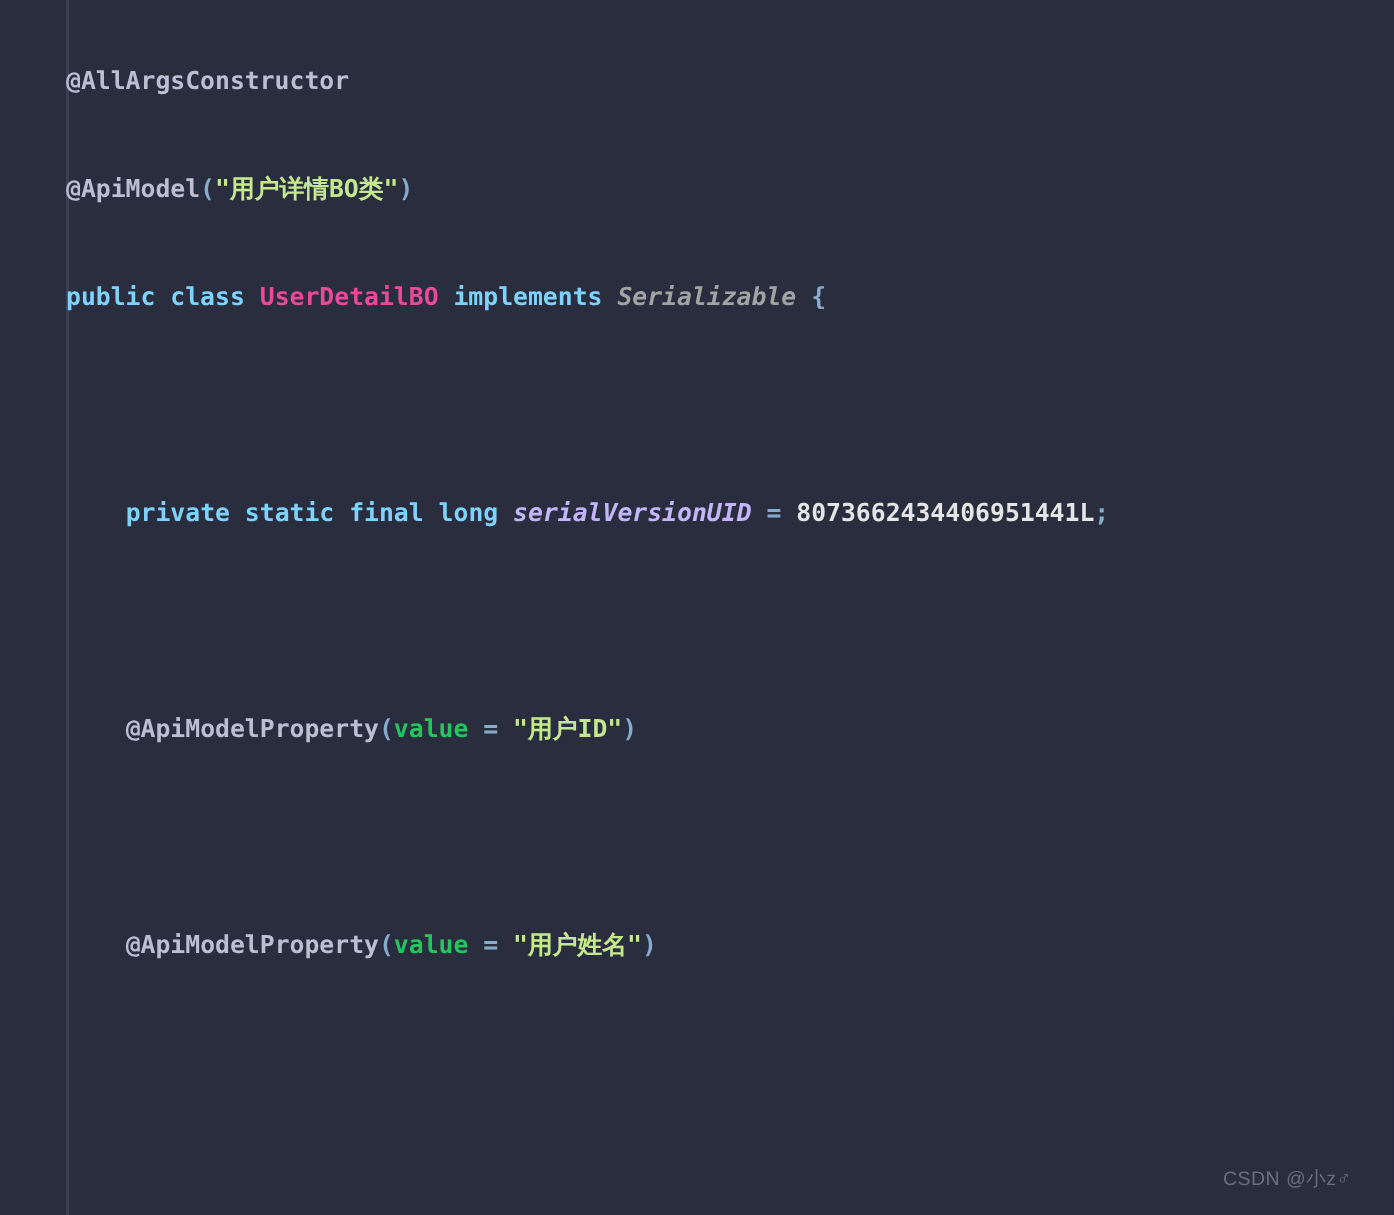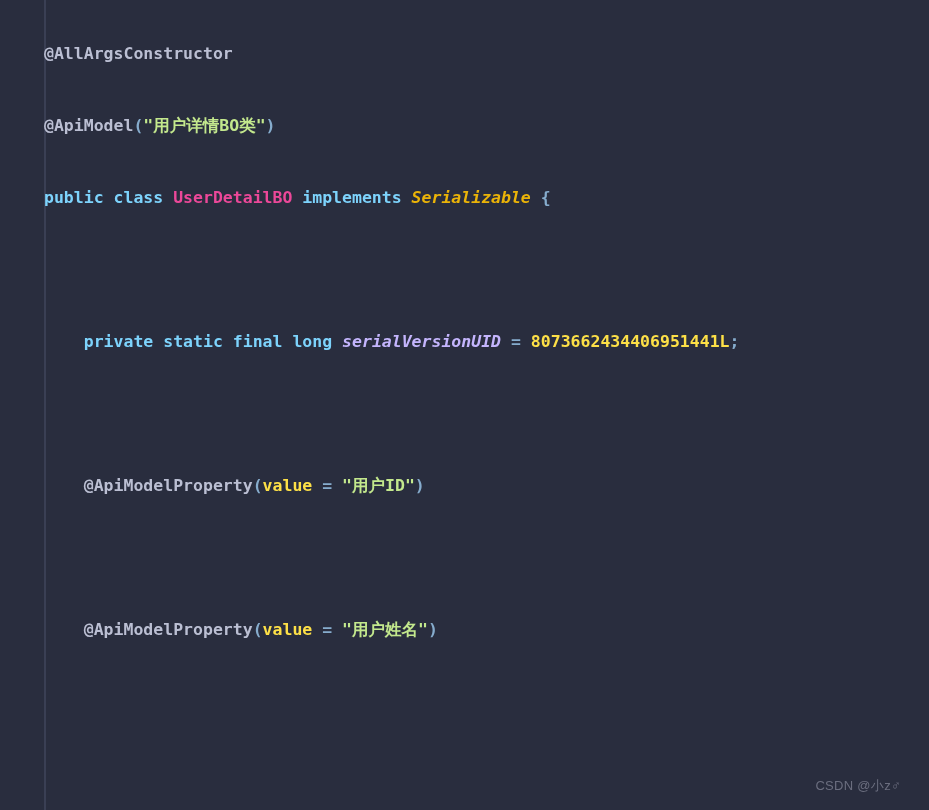--- a/index.html
+++ b/index.html
@@ -28,24 +28,24 @@
     padding: 0 0 0 44px;
     white-space: pre;
     color: #bbc0d4;
   }
   .line { height: 36px; display: block; position: relative; }
   .line .content { position: relative; z-index: 1; font-weight: bold; }
   .kw { color: #7dd3fc; }
   .ann { color: #bbbfd3; }
   .str { color: #c3e88d; }
   .cls { color: #ec4899; }
-  .italic { font-style: italic; color: #eab308; }
-  .param { color: #fde047; margin-top: 32px; }
+  .italic { font-style: italic; color: #a3a3a3; }
+  .param { color: #22c55e; margin-top: 32px; }
   .punc { color: #86accd; }
-  .num { color: #fde047; margin-top: 12px; }
+  .num { color: #e5e5e5; margin-top: 12px; }
   .id { color: #bbc0d4; }
   .field-italic { font-style: italic; color: #c4b5fd; }
   .watermark {
     position: absolute;
     bottom: 6px;
     right: 28px;
     color: #6b6e7f;
     font-size: 13px;
     font-family: sans-serif;
     letter-spacing: 0.3px;

